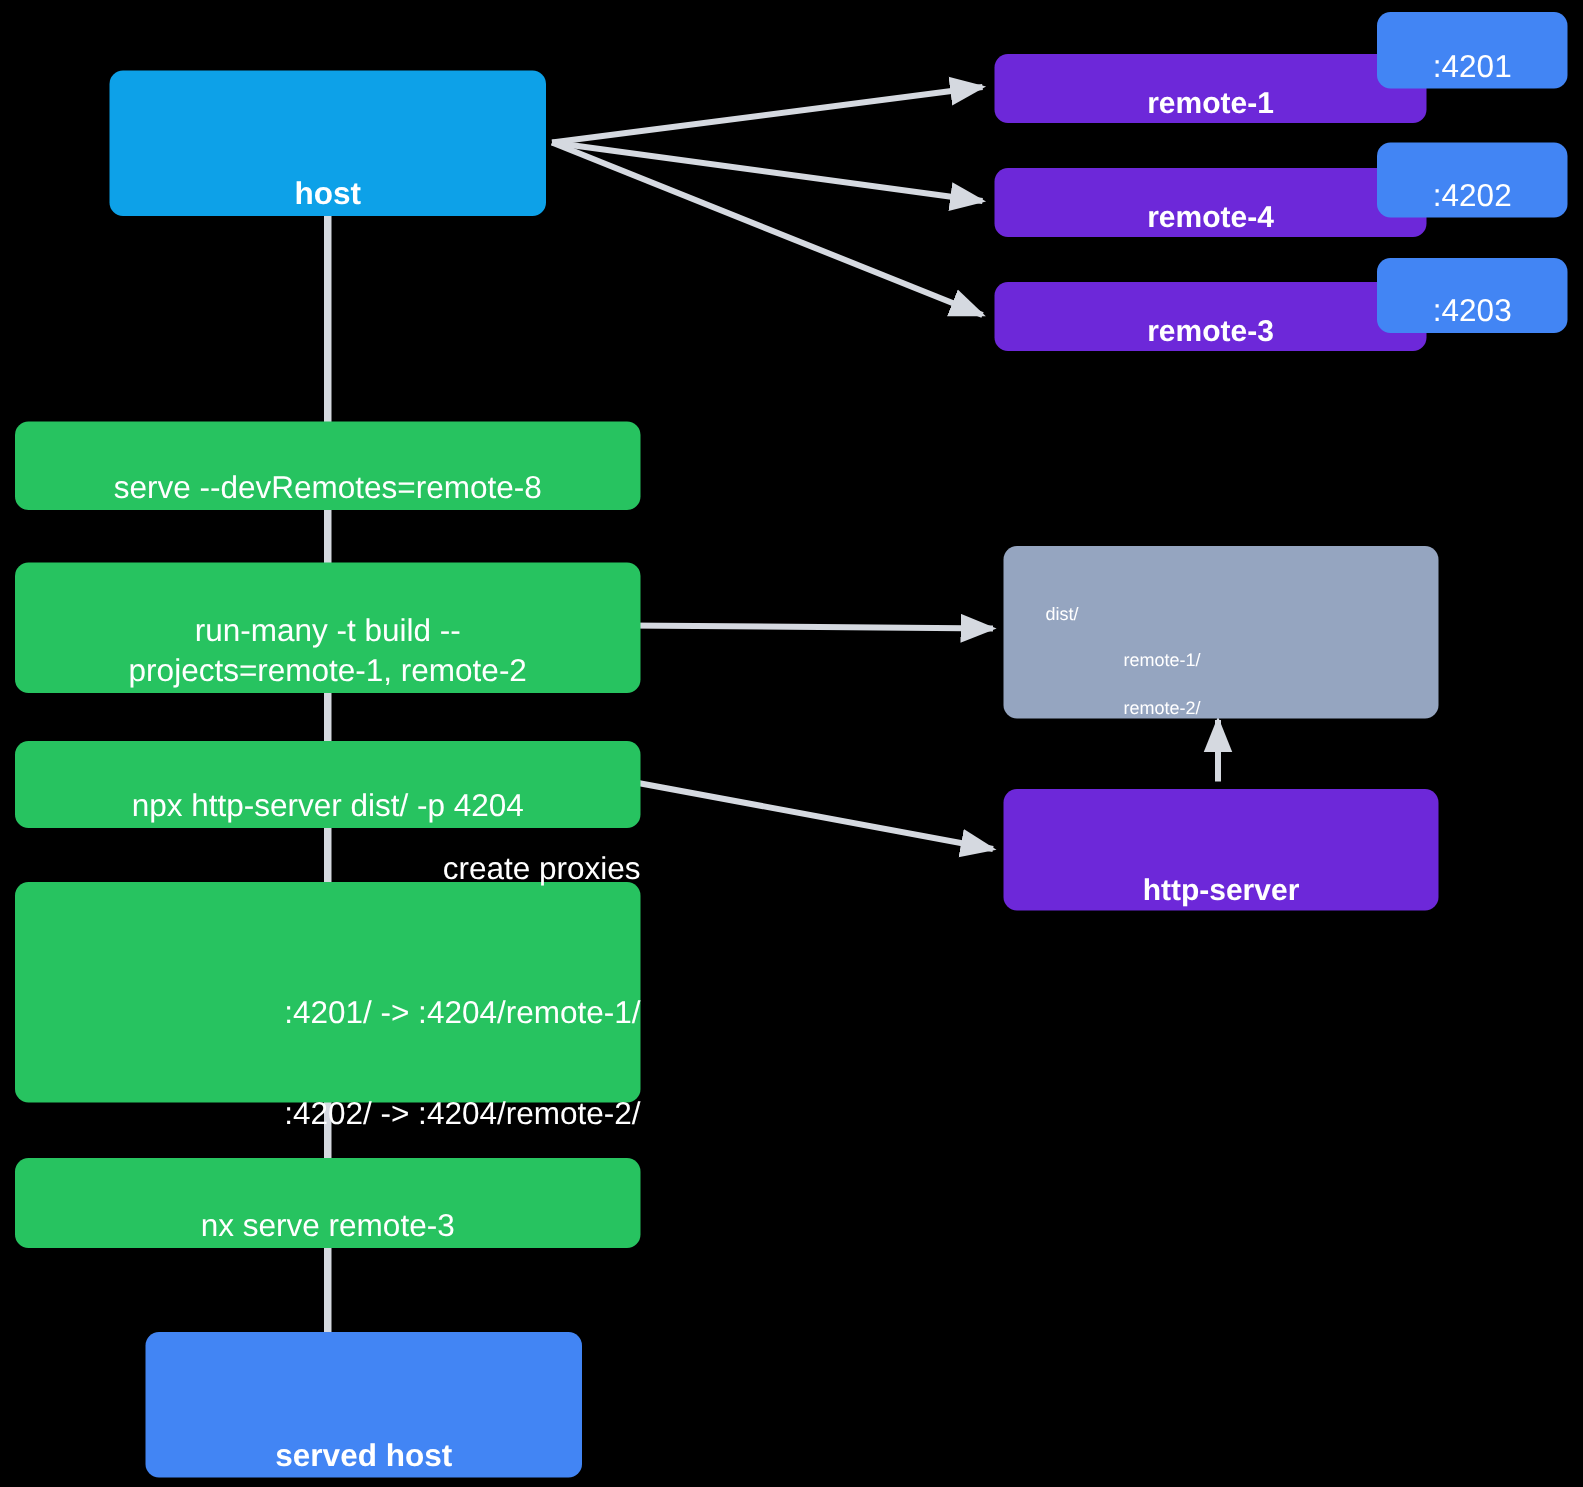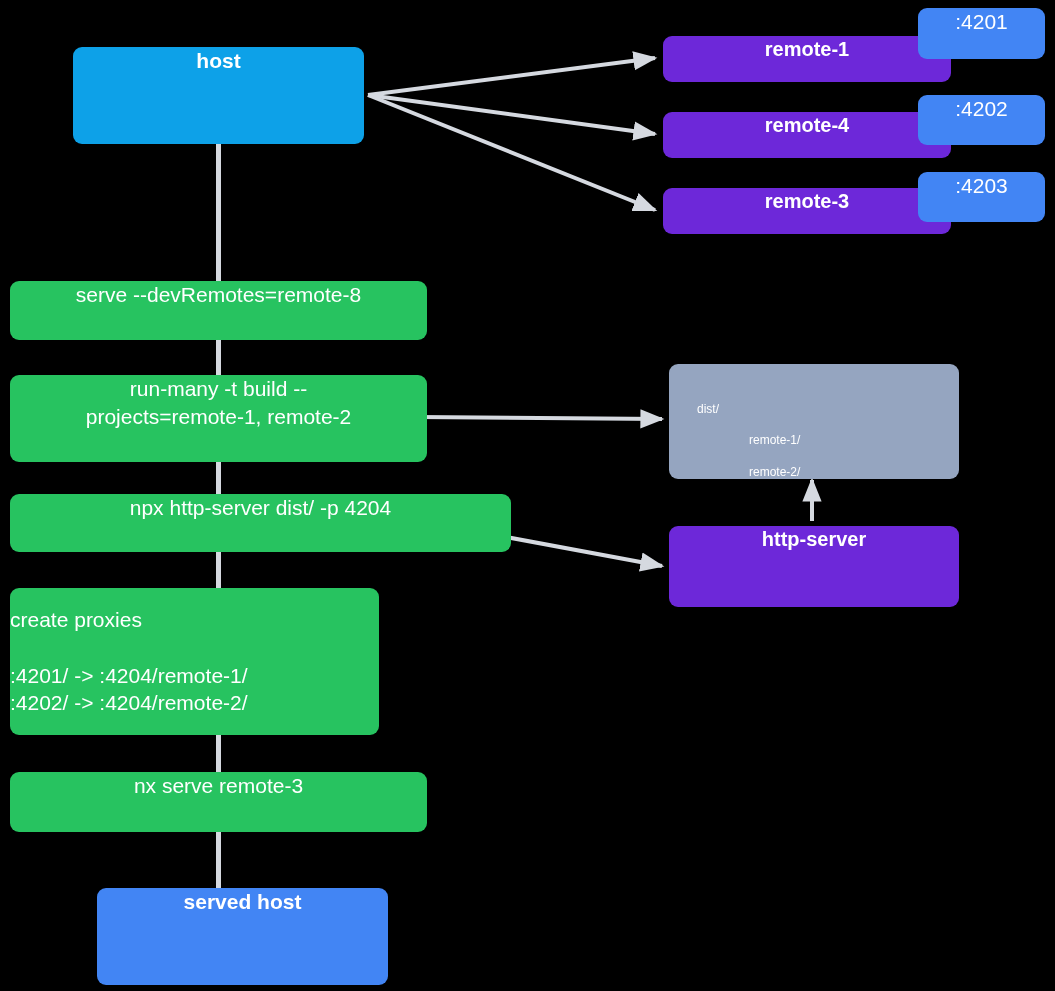--- a/index.html
+++ b/index.html
@@ -13,21 +13,21 @@
     height: 991px;
     background: #000000;
     font-family: "Liberation Sans", sans-serif;
     overflow: hidden;
   }
   .node {
     position: absolute;
     box-sizing: border-box;
     border-radius: 9px;
     display: flex;
-    align-items: flex-start;
+    align-items: flex-end;
     justify-content: center;
     text-align: center;
     color: #ffffff;
     line-height: 1.32;
     white-space: pre-line;
     z-index: 3;
   }
   .node-host {
     background: #0da1e8;
     font-weight: bold;
@@ -163,25 +163,25 @@
 
   <div class="node node-cmd" style="left:10px; top:281px; width:417px; height:59px;">
     <span>serve --devRemotes=remote-8</span>
   </div>
 
   <div class="node node-cmd" style="left:10px; top:375px; width:417px; height:87px;">
     <span>run-many -t build --
 projects=remote-1, remote-2</span>
   </div>
 
-  <div class="node node-cmd" style="left:10px; top:494px; width:501px; height:58px;">
+  <div class="node node-cmd" style="left:10px; top:494px; width:417px; height:58px;">
     <span>npx http-server dist/ -p 4204</span>
   </div>
 
-  <div class="node node-cmd" style="left:10px; top:588px; width:369px; height:147px; flex-direction:column;">
+  <div class="node node-cmd" style="left:10px; top:588px; width:417px; height:147px; flex-direction:column;gap:40px;">
     <span class="proxy-title">create proxies</span>
     <span class="proxy-line">:4201/ -&gt; :4204/remote-1/</span>
     <span class="proxy-line">:4202/ -&gt; :4204/remote-2/</span>
   </div>
 
   <div class="node node-cmd" style="left:10px; top:772px; width:417px; height:60px;">
     <span>nx serve remote-3</span>
   </div>
 
   <div class="node node-served" style="left:73px; top:888px; width:291px; height:97px;">

